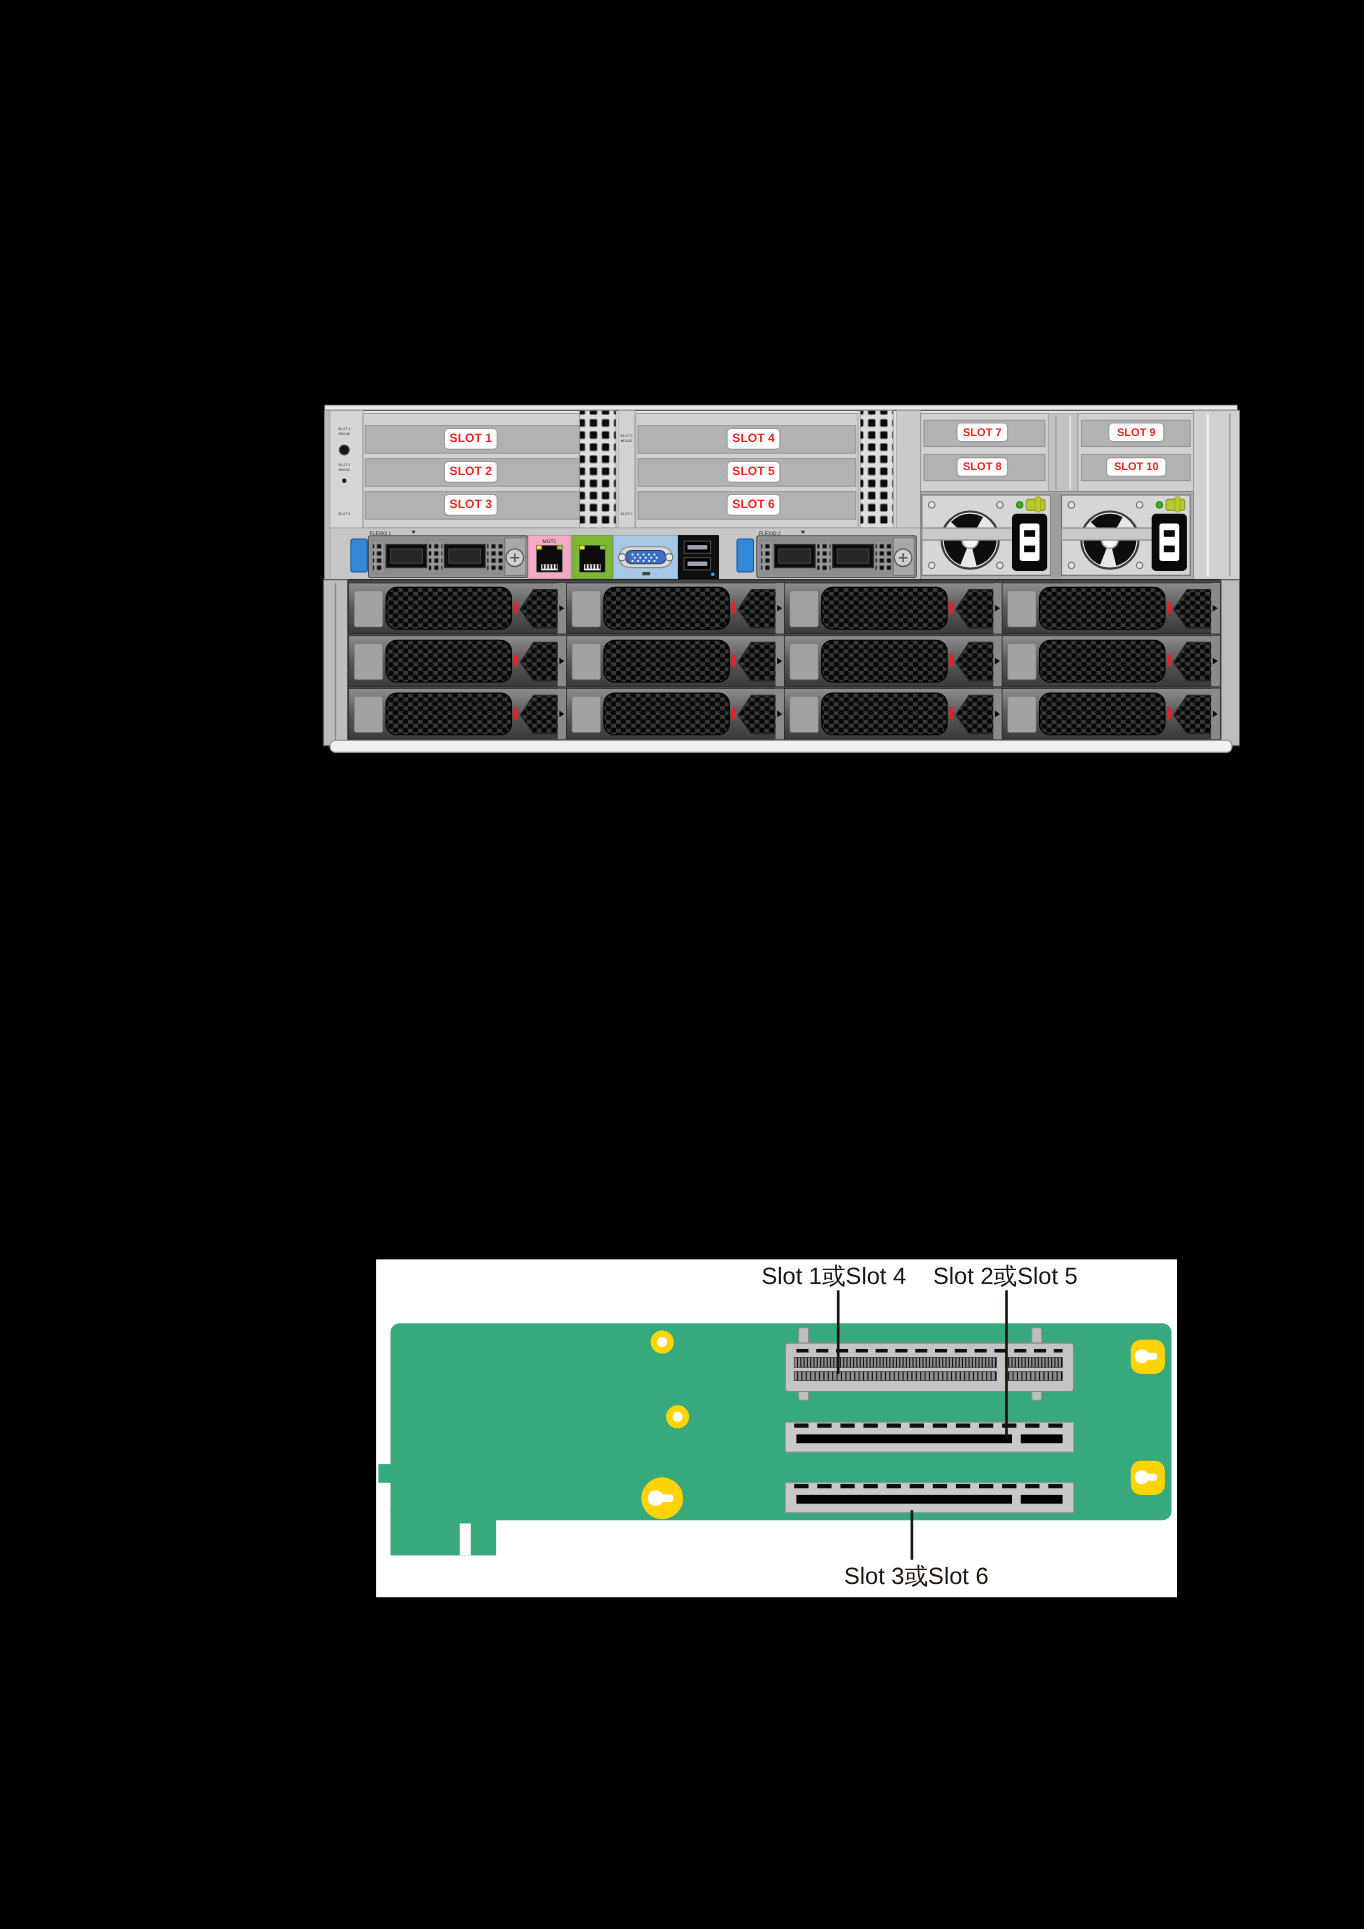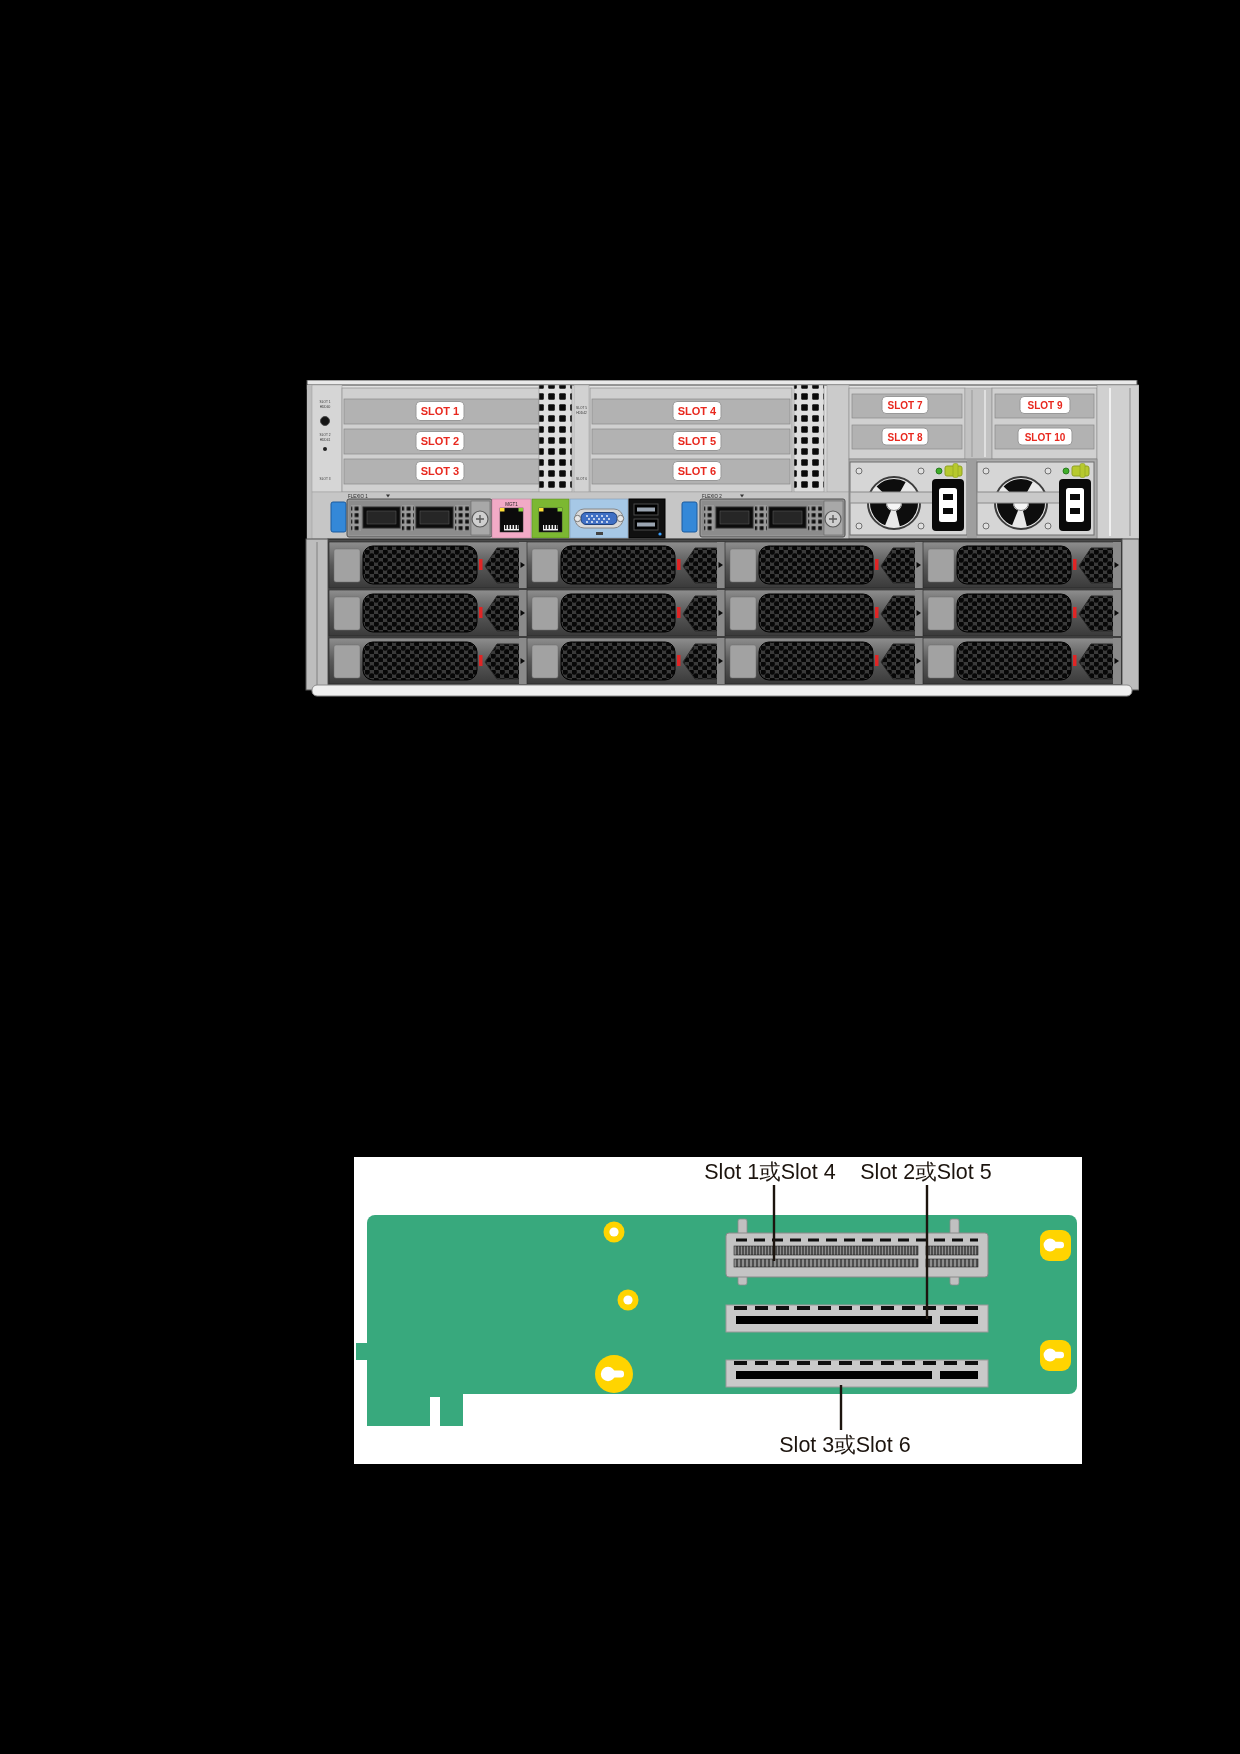--- a/index.html
+++ b/index.html
@@ -1,19 +1,19 @@
 <!DOCTYPE html>
 <html><head>
 <meta charset="utf-8">
 <style>
   html,body{margin:0;padding:0;}
   body{width:1240px;height:1754px;background:#000;position:relative;
        font-family:"Liberation Sans",sans-serif;overflow:hidden;}
   .page{position:absolute;inset:0;background:#000;}
-  figure{margin:12px;position:absolute;}
+  figure{margin:0;position:absolute;}
   .fig-server{left:292px;top:368px;width:835px;height:318px;}
   .fig-riser{left:342px;top:1145px;width:728px;height:307px;background:#fff;}
   svg{display:block;}
   svg text{font-family:"Liberation Sans","DejaVu Sans",sans-serif;}
   .slot-label{font-size:11px;font-weight:bold;}
   .slot-label-sm{font-size:10px;font-weight:bold;}
   .micro{font-size:3.2px;fill:#333;}
   .micro2{font-size:4.5px;fill:#222;}
   .callout{font-size:21.5px;fill:#1c140e;}
 </style>

